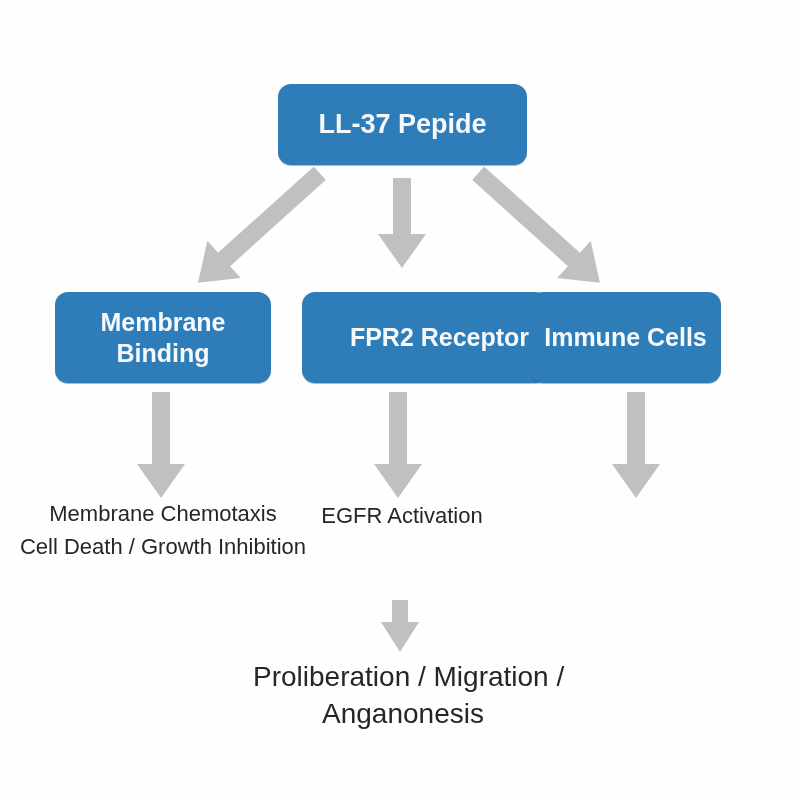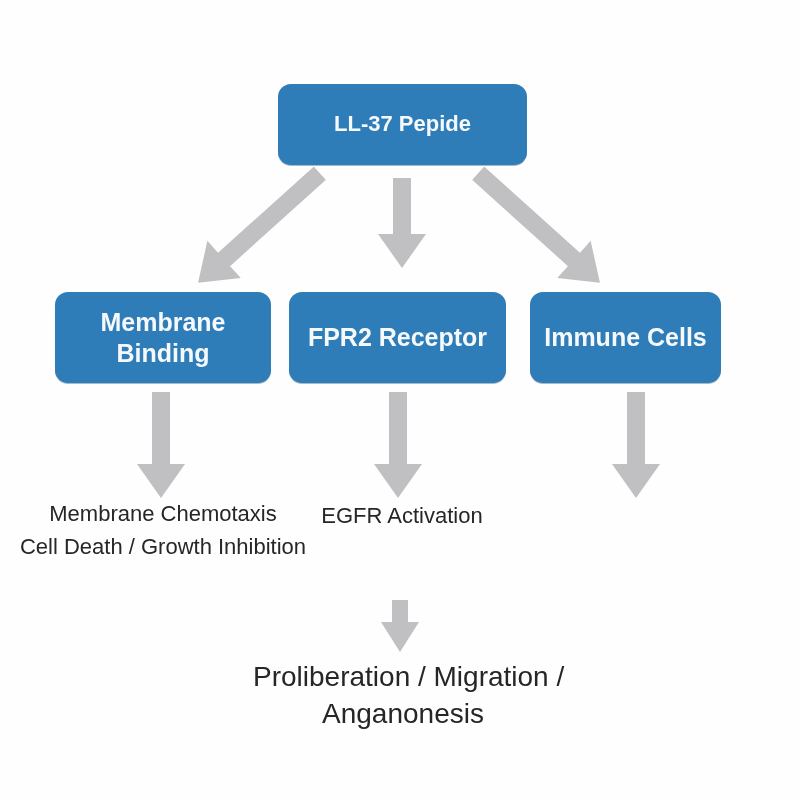--- a/index.html
+++ b/index.html
@@ -23,28 +23,28 @@
     display: flex;
     align-items: center;
     justify-content: center;
     text-align: center;
     font-weight: bold;
     line-height: 1.22;
     box-shadow: 0 1px 0 rgba(20,60,100,0.35);
   }
   .box-top {
     left: 278px; top: 84px; width: 249px; height: 81px;
-    font-size: 22px;
+    font-size: 27px;
   }
   .box-row {
     top: 292px; height: 91px;
     font-size: 25px;
   }
   .box-membrane { left: 55px;  width: 216px; padding: 0 28px; box-sizing: border-box; }
-  .box-fpr2     { left: 289px; width: 217px; }
+  .box-fpr2     { left: 302px; width: 217px; padding-left: 29px; }
   .box-immune   { left: 530px; width: 191px; }
   .arrow {
     position: absolute;
     display: block;
   }
   .arrow polygon { fill: #c0c0c3; }
   .tblock {
     position: absolute;
     text-align: center;
     color: #262626;

